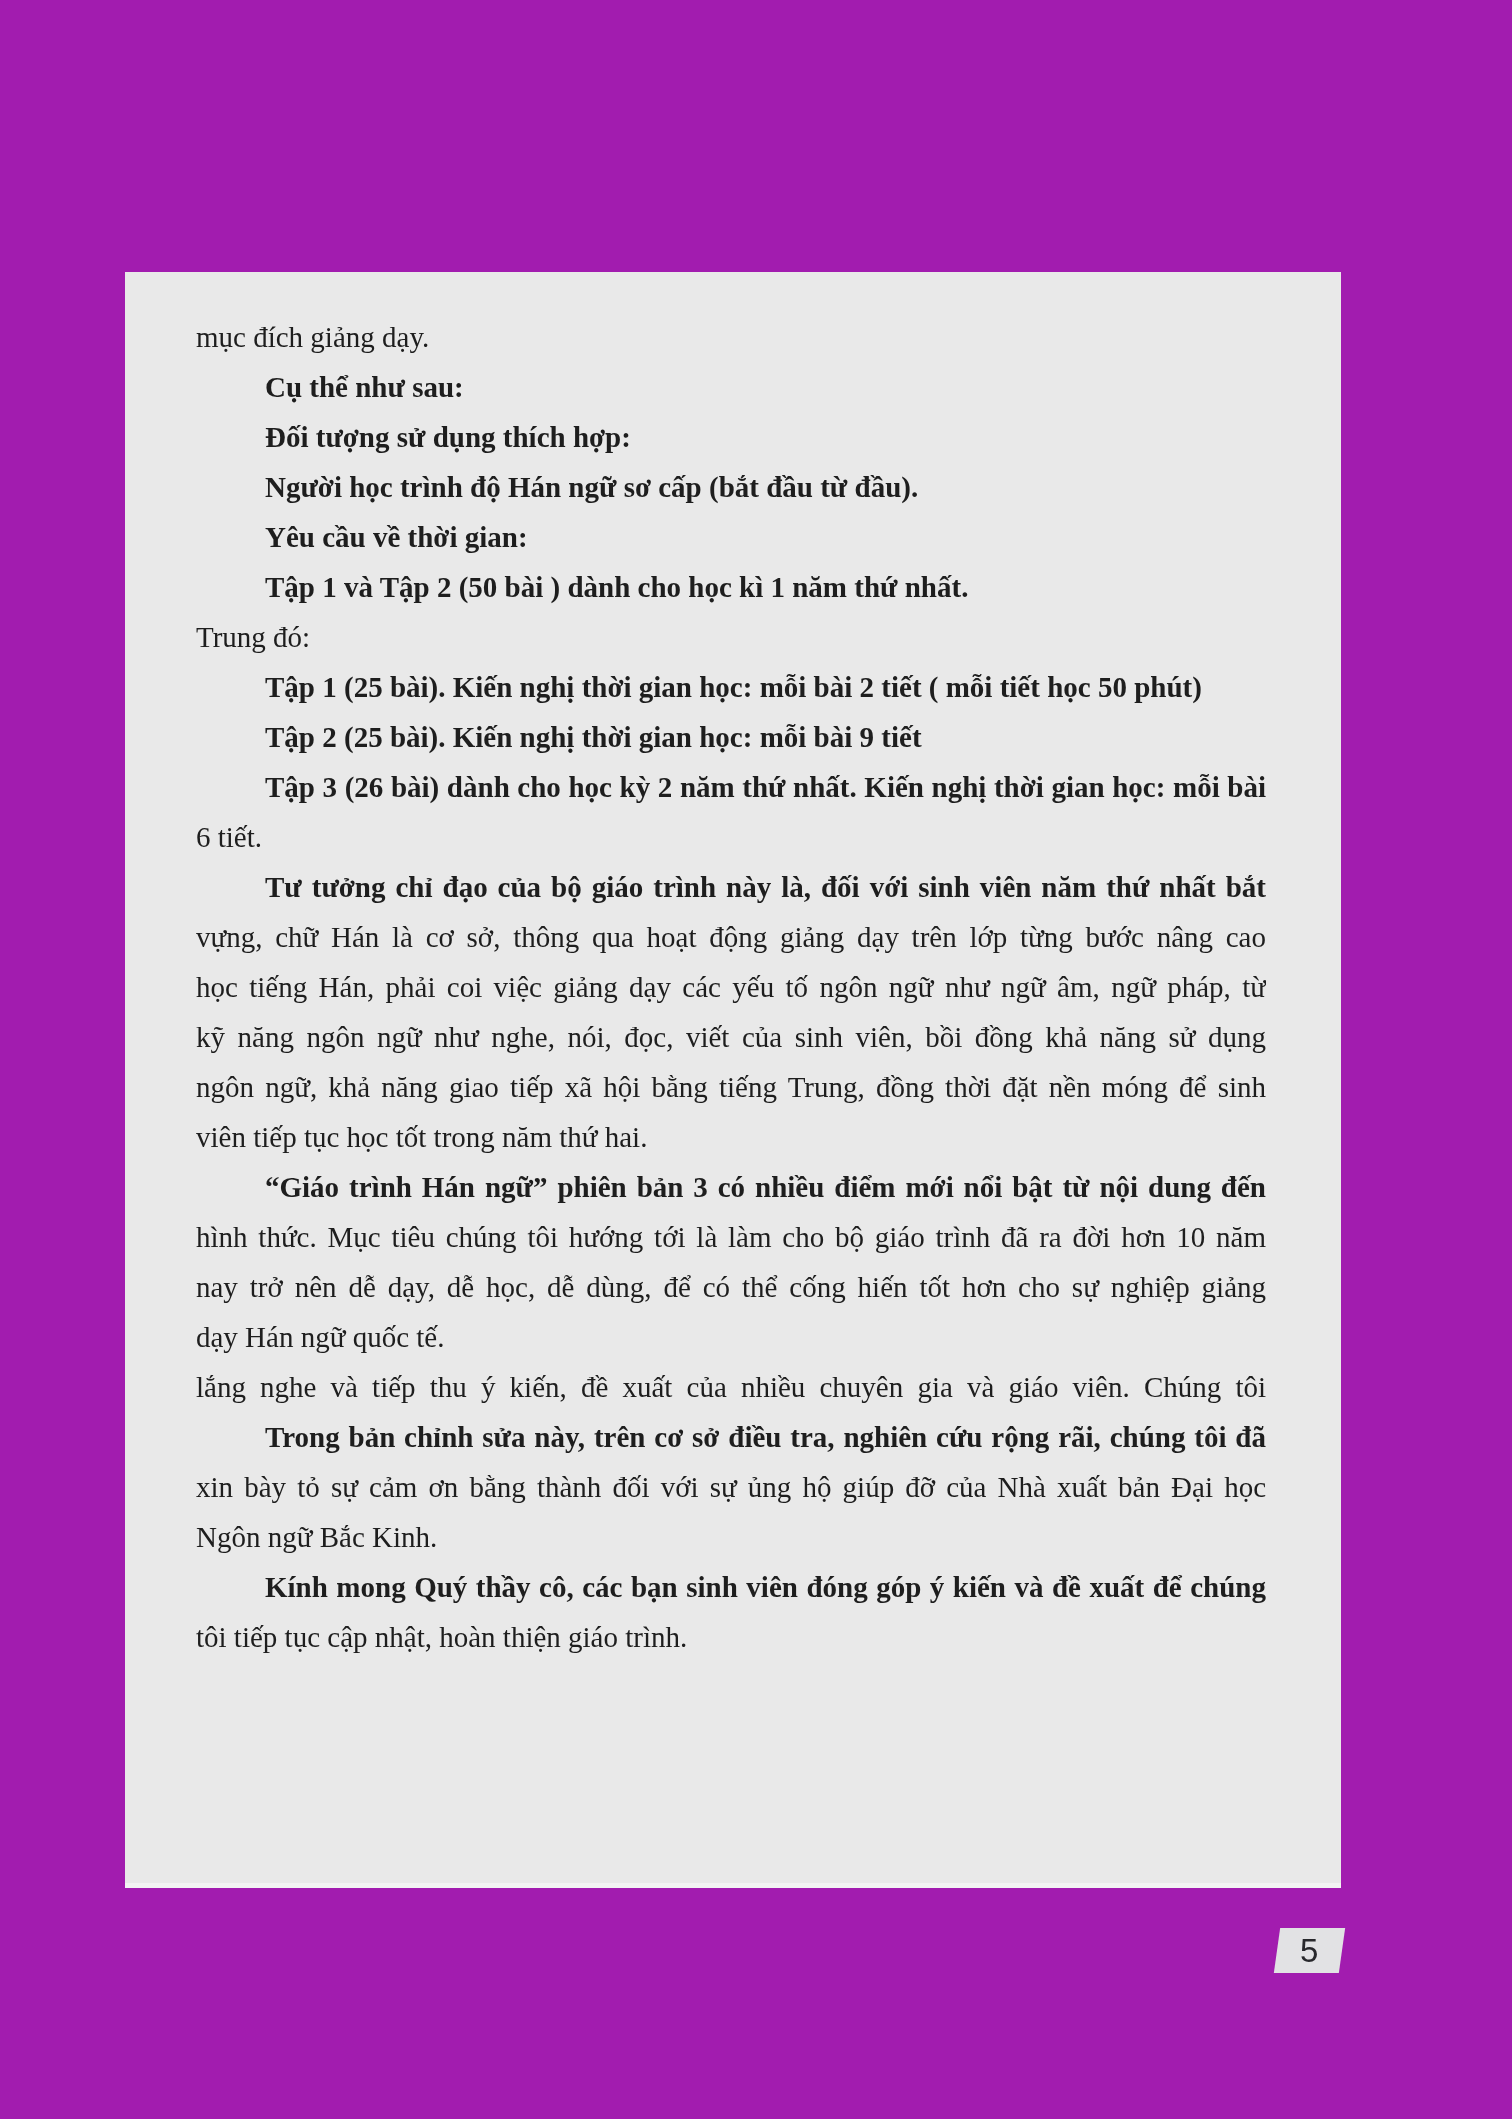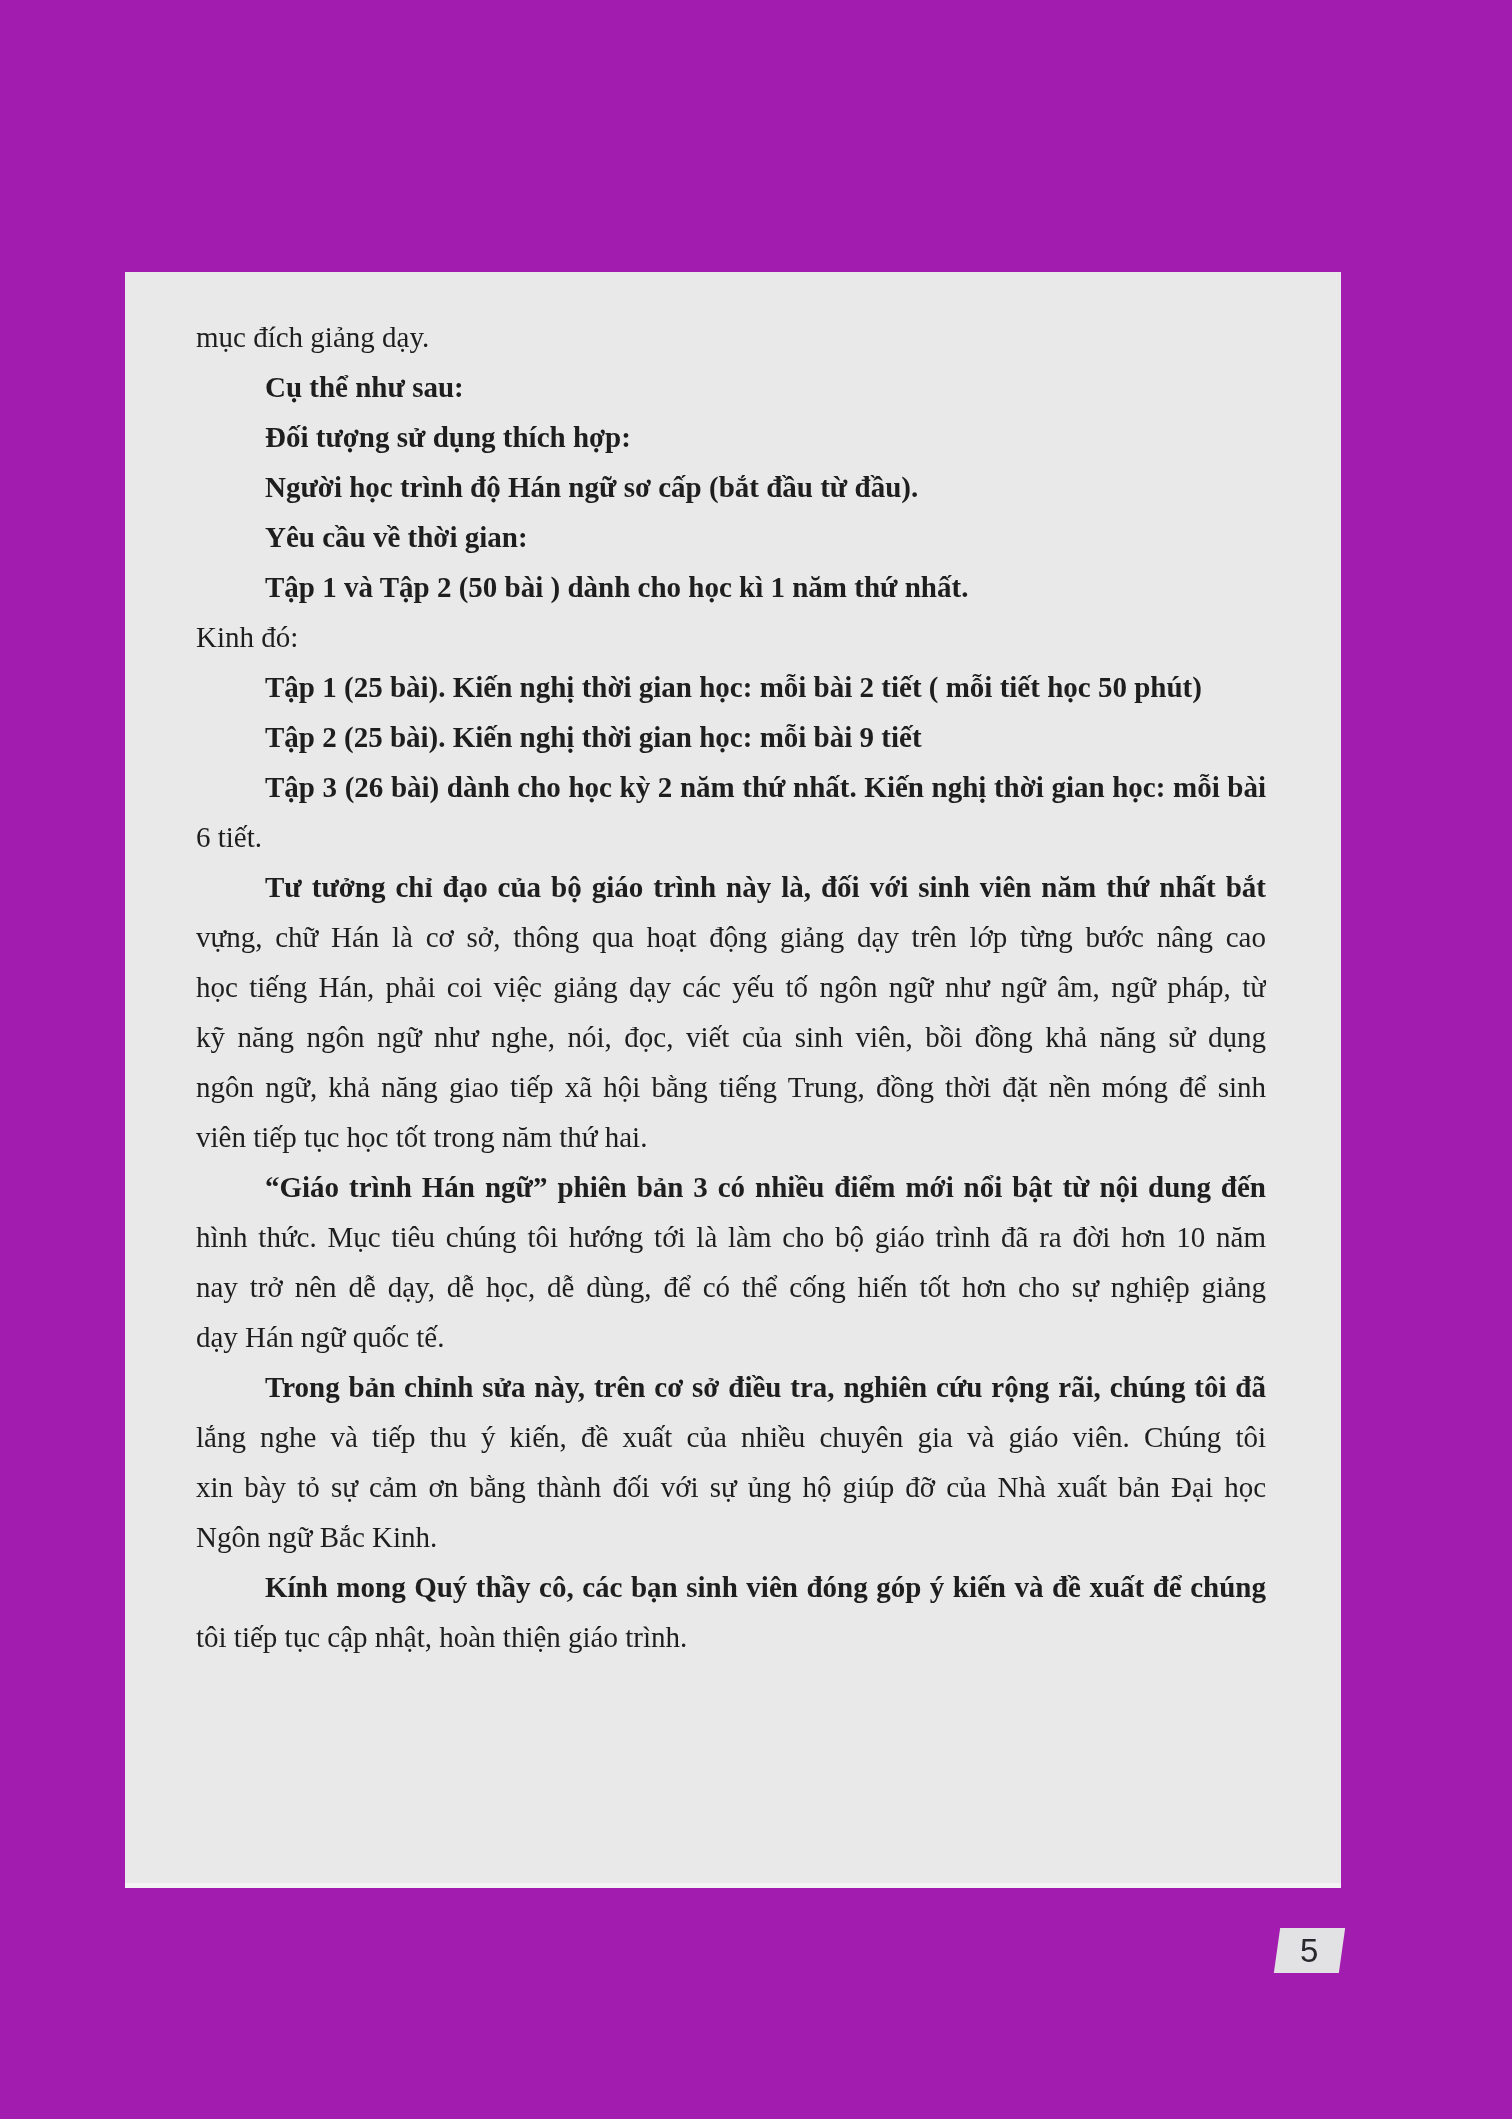--- a/index.html
+++ b/index.html
@@ -72,37 +72,37 @@
 
 <div class="sheet">
   <div class="content-panel">
     <div class="text-block" id="lines">
         <div class="line">mục đích giảng dạy.</div>
         <div class="line indent">Cụ thể như sau:</div>
         <div class="line indent">Đối tượng sử dụng thích hợp:</div>
         <div class="line indent">Người học trình độ Hán ngữ sơ cấp (bắt đầu từ đầu).</div>
         <div class="line indent">Yêu cầu về thời gian:</div>
         <div class="line indent">Tập 1 và Tập 2 (50 bài ) dành cho học kì 1 năm thứ nhất.</div>
-        <div class="line">Kinh đó:</div>
+        <div class="line">Trung đó:</div>
         <div class="line indent">Tập 1 (25 bài). Kiến nghị thời gian học: mỗi bài 2 tiết ( mỗi tiết học 50 phút)</div>
         <div class="line indent">Tập 2 (25 bài). Kiến nghị thời gian học: mỗi bài 9 tiết</div>
         <div class="line indent fill">Tập 3 (26 bài) dành cho học kỳ 2 năm thứ nhất. Kiến nghị thời gian học: mỗi bài</div>
         <div class="line">6 tiết.</div>
         <div class="line indent fill">Tư tưởng chỉ đạo của bộ giáo trình này là, đối với sinh viên năm thứ nhất bắt đầu</div>
         <div class="line fill">vựng, chữ Hán là cơ sở, thông qua hoạt động giảng dạy trên lớp từng bước nâng cao</div>
         <div class="line fill">học tiếng Hán, phải coi việc giảng dạy các yếu tố ngôn ngữ như ngữ âm, ngữ pháp, từ</div>
         <div class="line fill">kỹ năng ngôn ngữ như nghe, nói, đọc, viết của sinh viên, bồi đồng khả năng sử dụng</div>
         <div class="line fill">ngôn ngữ, khả năng giao tiếp xã hội bằng tiếng Trung, đồng thời đặt nền móng để sinh</div>
         <div class="line">viên tiếp tục học tốt trong năm thứ hai.</div>
         <div class="line indent fill">“Giáo trình Hán ngữ” phiên bản 3 có nhiều điểm mới nổi bật từ nội dung đến</div>
         <div class="line fill">hình thức. Mục tiêu chúng tôi hướng tới là làm cho bộ giáo trình đã ra đời hơn 10 năm</div>
         <div class="line fill">nay trở nên dễ dạy, dễ học, dễ dùng, để có thể cống hiến tốt hơn cho sự nghiệp giảng</div>
         <div class="line">dạy Hán ngữ quốc tế.</div>
+        <div class="line fill">lắng nghe và tiếp thu ý kiến, đề xuất của nhiều chuyên gia và giáo viên. Chúng tôi</div>
         <div class="line indent fill">Trong bản chỉnh sửa này, trên cơ sở điều tra, nghiên cứu rộng rãi, chúng tôi đã</div>
-        <div class="line fill">lắng nghe và tiếp thu ý kiến, đề xuất của nhiều chuyên gia và giáo viên. Chúng tôi</div>
         <div class="line fill">xin bày tỏ sự cảm ơn bằng thành đối với sự ủng hộ giúp đỡ của Nhà xuất bản Đại học</div>
         <div class="line">Ngôn ngữ Bắc Kinh.</div>
         <div class="line indent fill">Kính mong Quý thầy cô, các bạn sinh viên đóng góp ý kiến và đề xuất để chúng</div>
         <div class="line">tôi tiếp tục cập nhật, hoàn thiện giáo trình.</div>
       </div>
   </div>
   <div class="page-badge">
     <span class="num">5</span>
   </div>
 </div>

